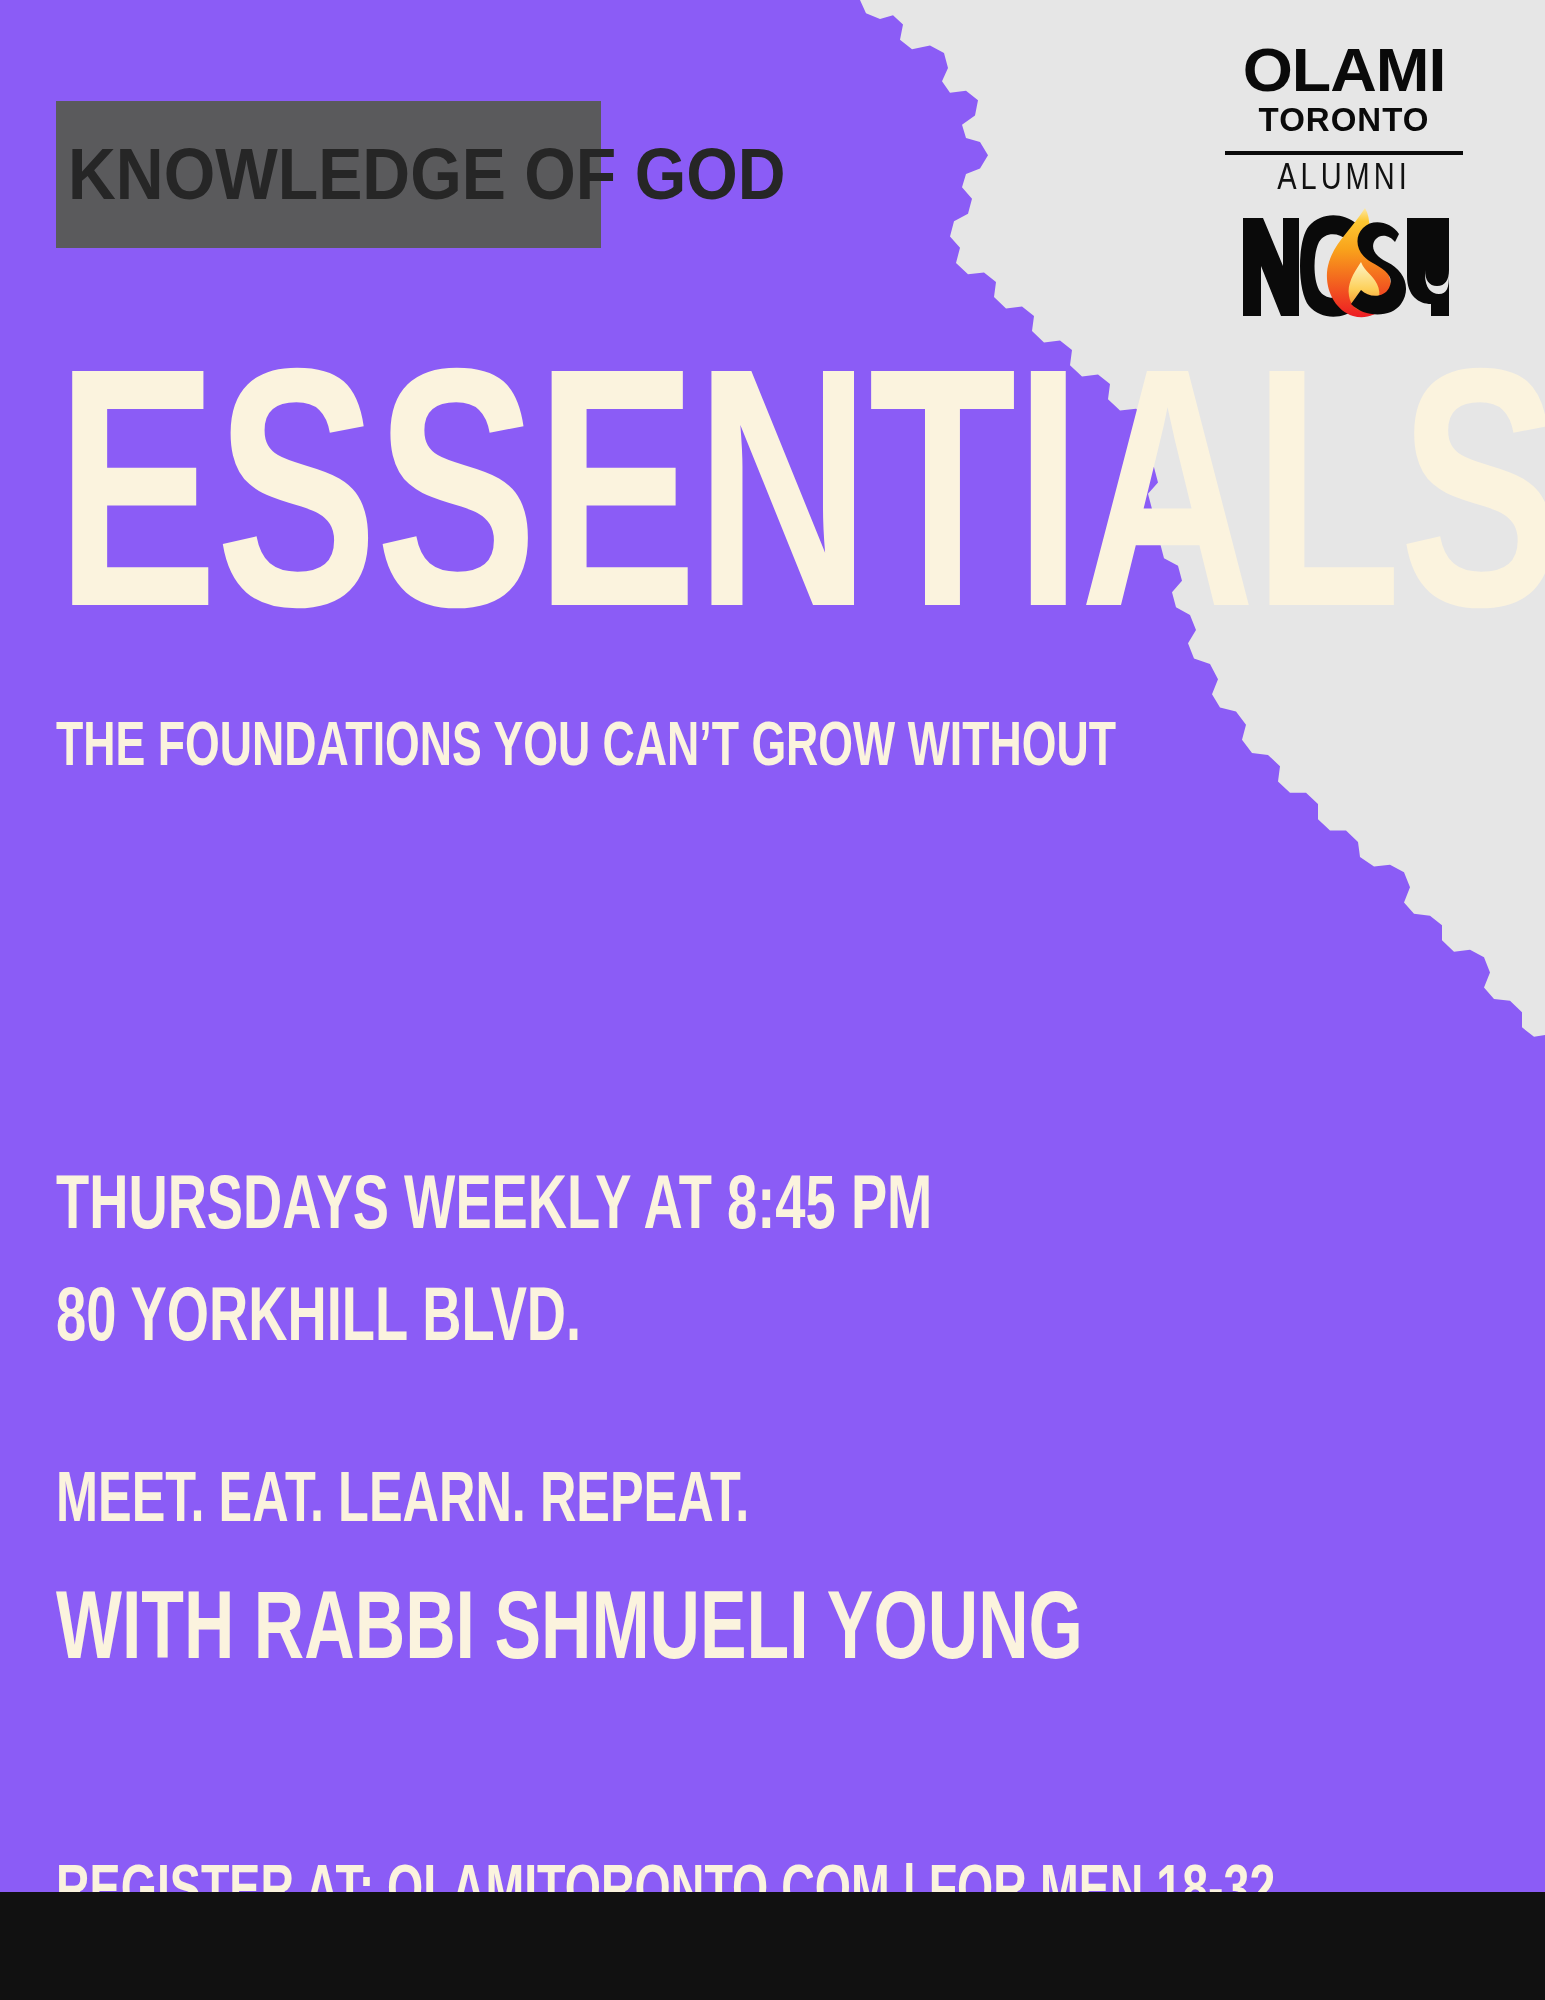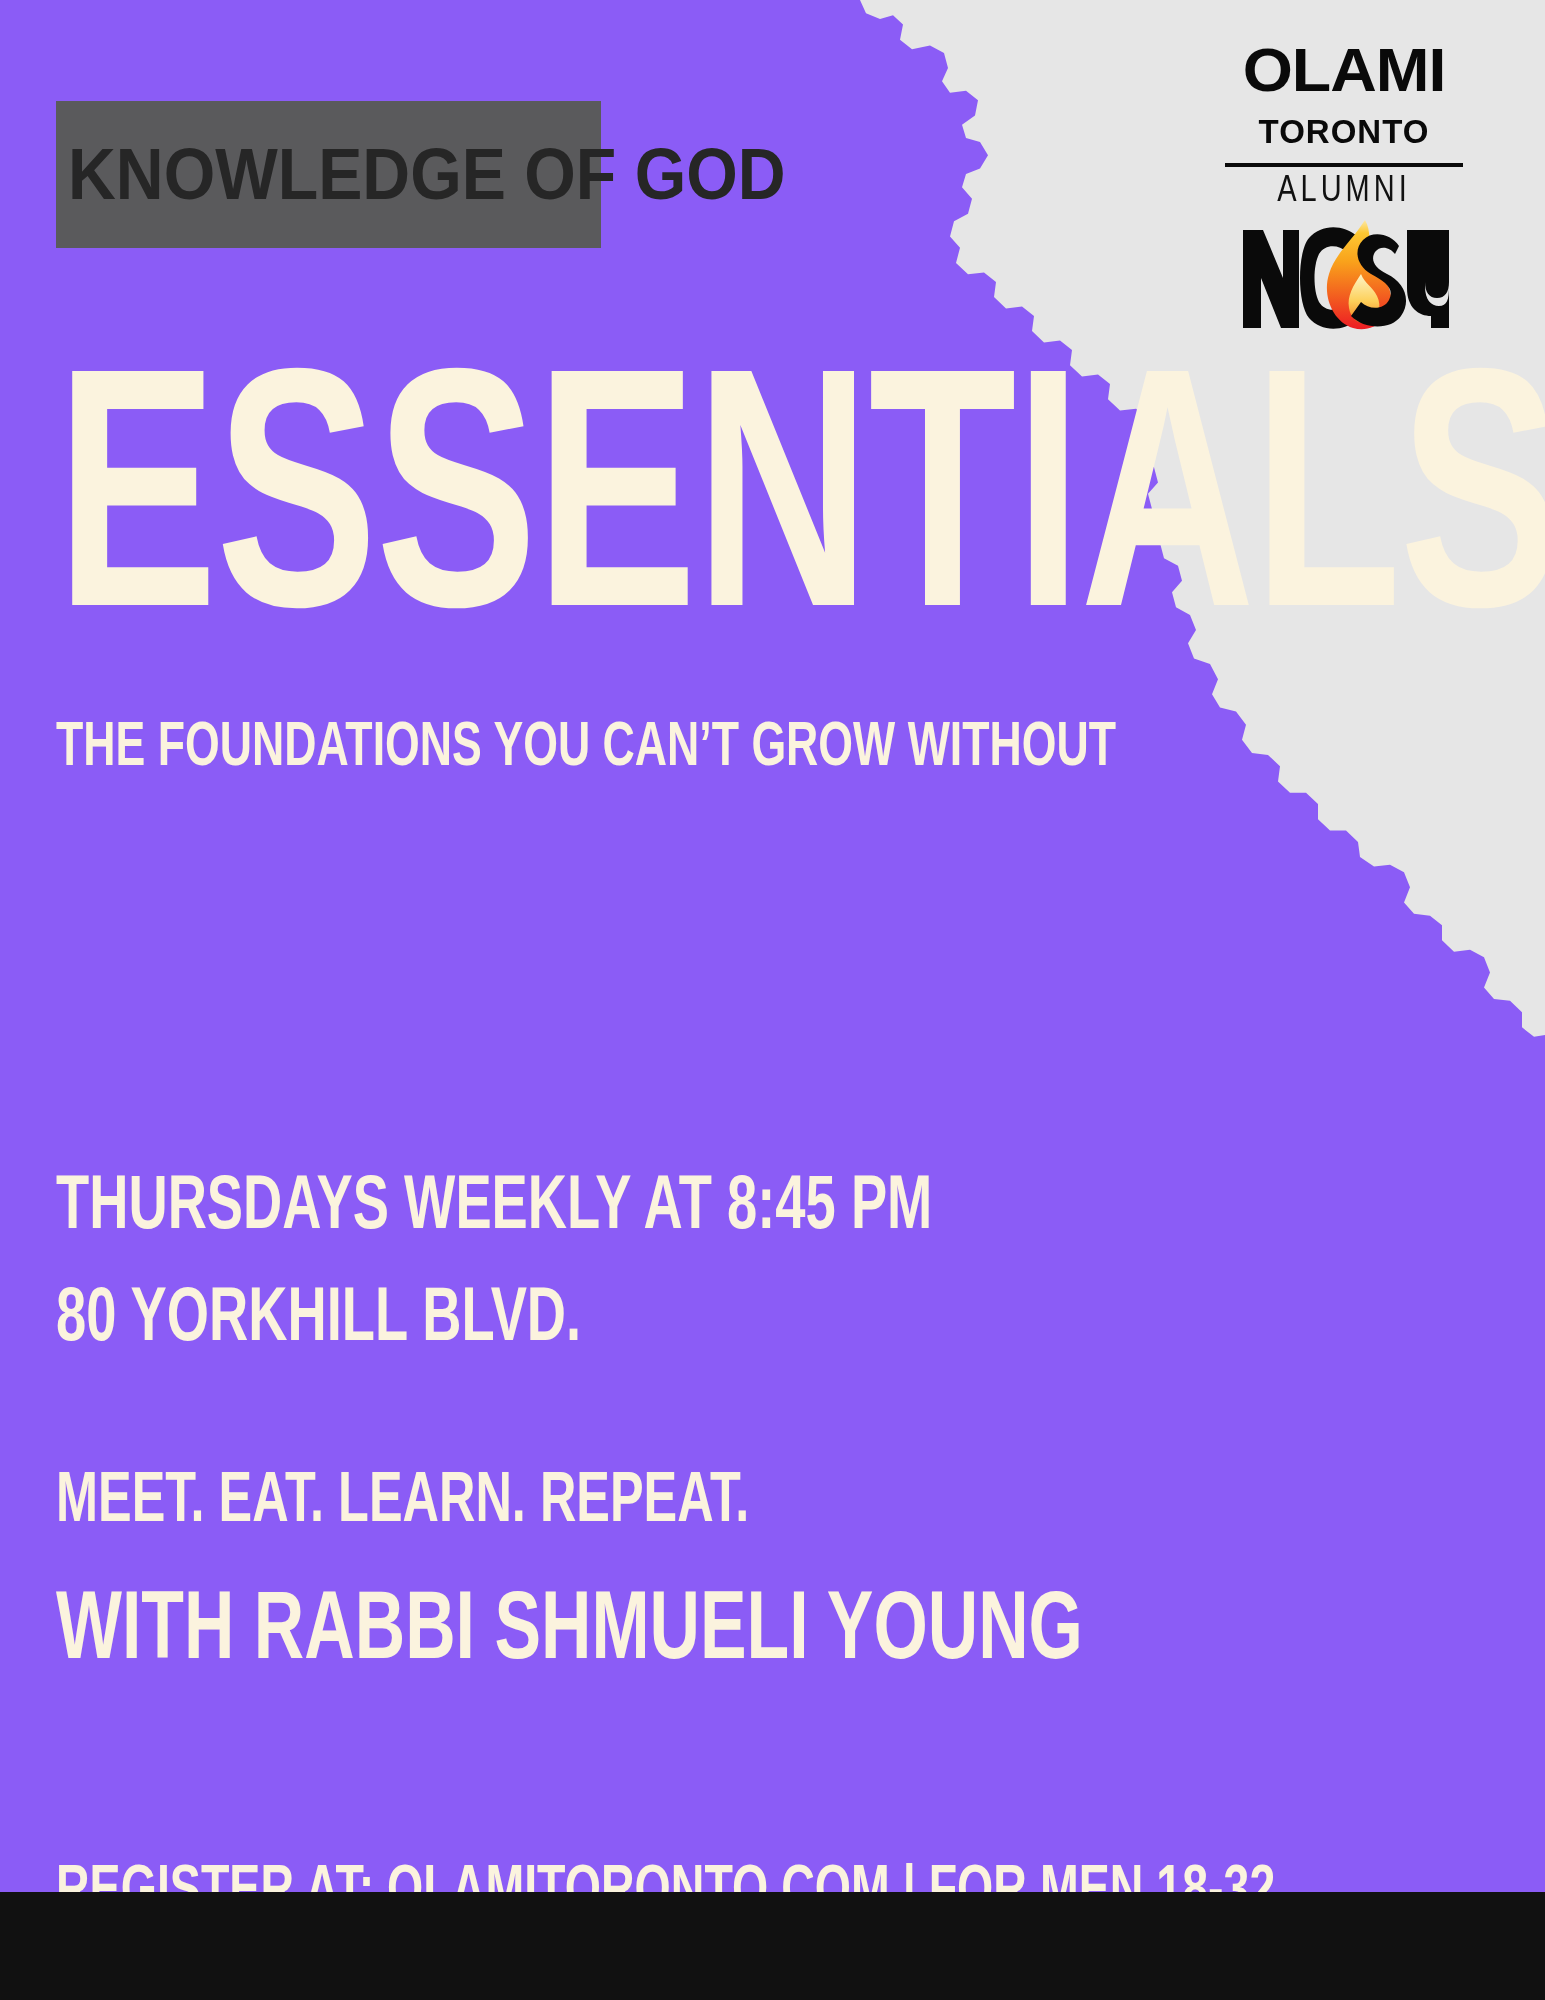--- a/index.html
+++ b/index.html
@@ -45,21 +45,21 @@
     transform: scaleX(1.04);
   }
   .olami-city {
     font-family: "Liberation Sans", sans-serif;
     font-weight: bold;
     font-size: 33px;
     line-height: 1.1;
     letter-spacing: 1px;
     color: #0a0a0a;
     display: block;
-    margin-top: 14px;
+    margin-top: 2px;
   }
   .logo-rule {
     height: 4px;
     background: #0a0a0a;
     margin: 13px 6px 10px 6px;
   }
   .alumni-word {
     font-family: "Liberation Sans", sans-serif;
     font-size: 29px;
     letter-spacing: 4px;

